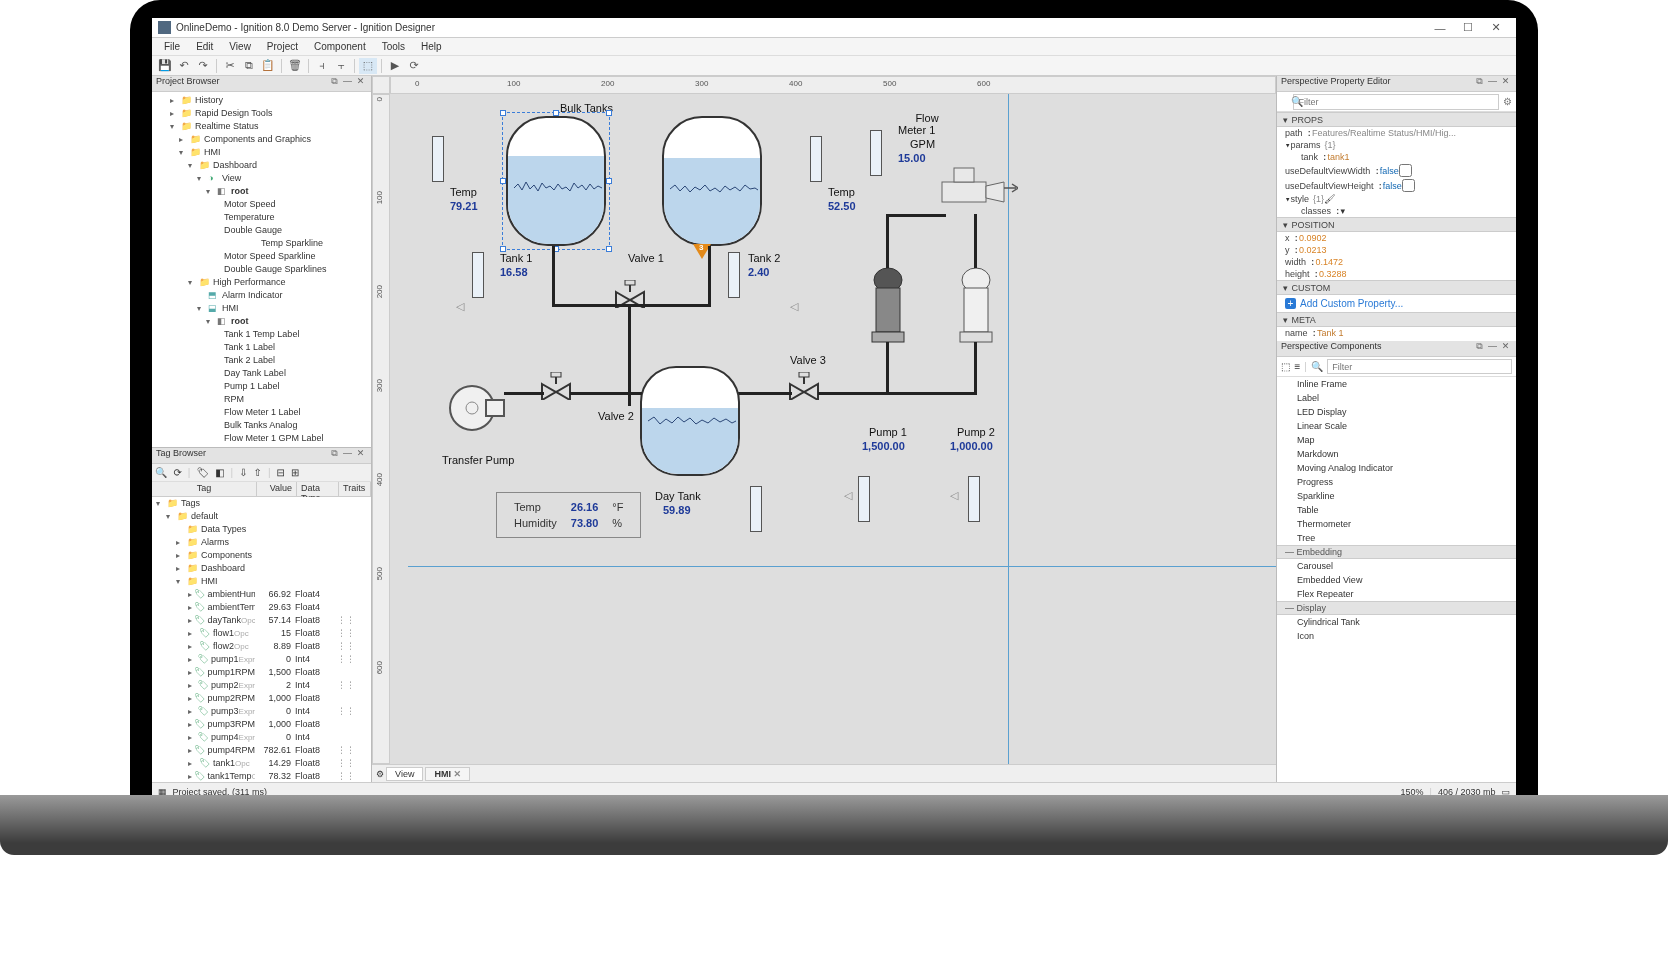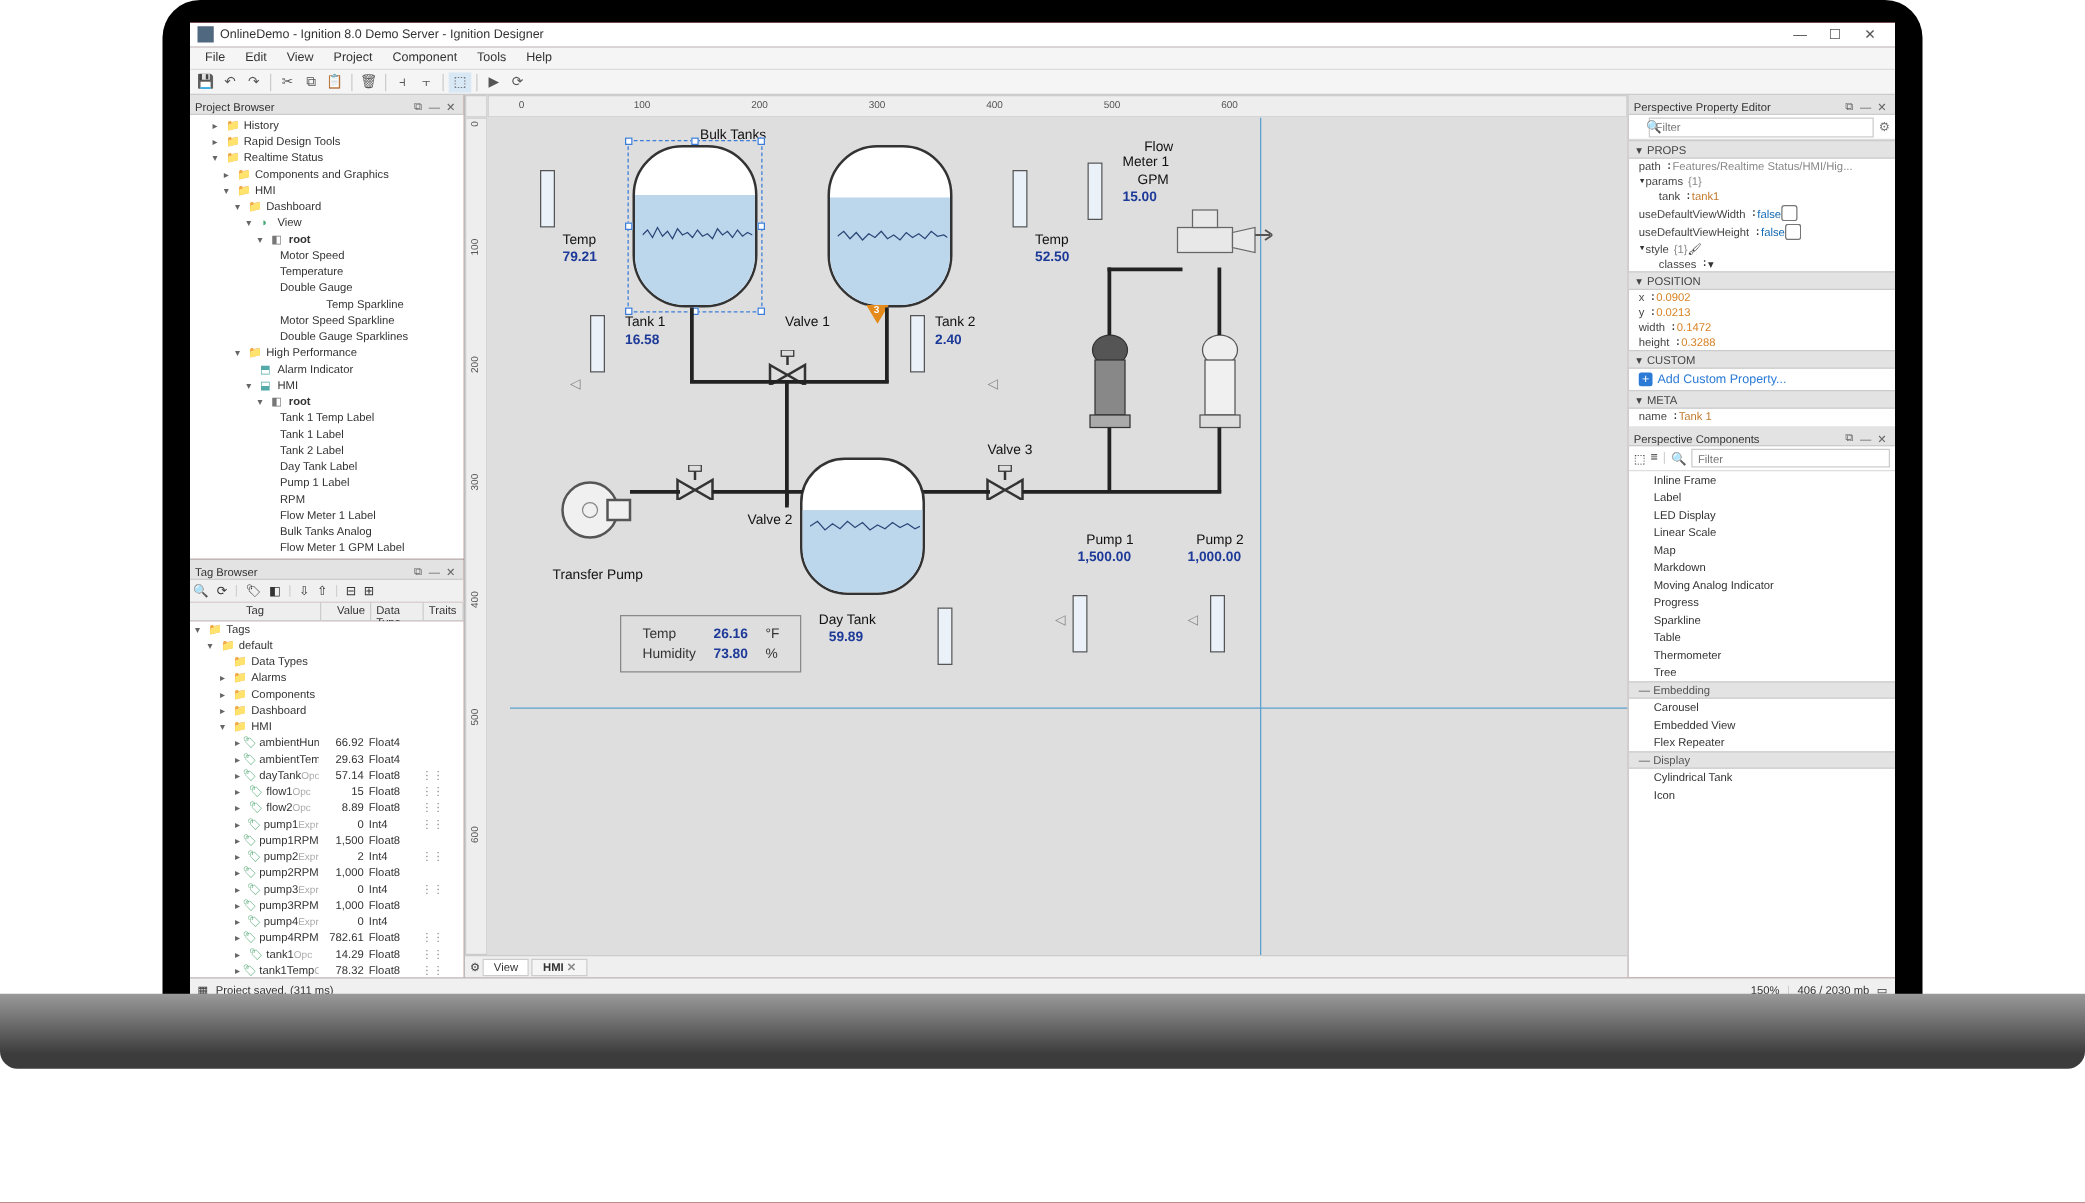--- a/index.html
+++ b/index.html
@@ -1,42 +1,42 @@
 <!DOCTYPE html>
 <html><head>
 <meta charset="utf-8">
 <style>
 * { box-sizing: border-box; margin: 0; padding: 0; font-family: "Segoe UI", Tahoma, sans-serif; }
 body { background: #fff; width: 1668px; height: 962px; overflow: hidden; }
 
 
 .laptop { position: absolute; left: 130px; top: 0; width: 1408px; height: 840px; background: #000; border-radius: 30px; padding: 18px 22px 40px 22px; }
 .laptop-base { position: absolute; left: 0; right: 0; top: 795px; height: 60px; background: linear-gradient(#9a9a9a, #6c6c6c 40%, #3c3c3c 80%); border-radius: 0 0 14px 14px; }
-.screen { background: #7f1d1d; width: 100%; height: 100%; overflow: hidden; display: flex; flex-direction: column; font-size: 10px; color: #333; }
+.screen { background: #be185d; width: 100%; height: 100%; overflow: hidden; display: flex; flex-direction: column; font-size: 10px; color: #333; }
 
 
 .titlebar { height: 20px; background: #fff; display: flex; align-items: center; padding: 0 6px; border-bottom: 1px solid #ccc; }
 .titlebar .icon { width: 13px; height: 13px; background: #506880; margin-right: 5px; }
 .titlebar .spacer { flex: 1; }
 .winbtn { width: 28px; text-align: center; color: #555; font-size: 11px; }
 
 
 .menubar { height: 18px; background: #f5f5f5; display: flex; align-items: center; padding: 0 4px; border-bottom: 1px solid #ddd; }
 .menubar span { padding: 0 8px; }
 
 
 .toolbar { height: 20px; background: #f5f5f5; display: flex; align-items: center; padding: 0 4px; border-bottom: 1px solid #ccc; gap: 1px; }
 .toolbar .tbtn { width: 18px; height: 16px; display: flex; align-items: center; justify-content: center; color: #555; font-size: 11px; }
 .toolbar .sep { width: 1px; height: 14px; background: #ccc; margin: 0 3px; }
 
 
 .workspace { flex: 1; display: flex; overflow: hidden; }
 .leftcol { width: 220px; display: flex; flex-direction: column; border-right: 1px solid #bbb; }
 .panel { display: flex; flex-direction: column; border-bottom: 1px solid #bbb; }
-.panel-head { height: 16px; background: #e3e3e3; display: flex; align-items: flex-end; padding: 0 4px; font-size: 9px; color: #333; border-bottom: 1px solid #ccc; }
+.panel-head { height: 16px; background: #e3e3e3; display: flex; align-items: flex-start; padding: 0 4px; font-size: 9px; color: #333; border-bottom: 1px solid #ccc; }
 .panel-head .phspacer { flex: 1; }
 .panel-head .phbtn { width: 13px; text-align: center; color: #666; }
 
 .tree { flex: 1; overflow: auto; background: #fff; font-size: 9px; line-height: 13px; padding: 2px 0; }
 .tree-row { display: flex; align-items: center; white-space: nowrap; padding: 0 3px; }
 .tree-arrow { width: 9px; color: #666; font-size: 8px; }
 .tree-icon { width: 12px; height: 10px; margin: 0 2px; display: inline-flex; align-items: center; }
 .folder { color: #d8a030; }
 .tag-icon { color: #5a7; }
 
@@ -73,21 +73,21 @@
 .spark { position: absolute; height: 18px; }
 .spark path { stroke: #2b4777; stroke-width: 1; fill: none; }
 .selbox { position: absolute; border: 1px dashed #3b7dd8; }
 .selhandle { position: absolute; width: 6px; height: 6px; background: #fff; border: 1px solid #3b7dd8; }
 .pipe { position: absolute; background: #222; }
 .gauge { position: absolute; width: 12px; height: 46px; border: 1px solid #555; background: #eaf1f8; }
 .databox { position: absolute; border: 1px solid #888; padding: 5px 9px; background: none; font-size: 11px; }
 .databox table td { padding: 1px 6px; }
 
 
-.rightcol { width: 214px; display: flex; flex-direction: column; border-left: 1px solid #bbb; background: #fff; }
+.rightcol { width: 240px; display: flex; flex-direction: column; border-left: 1px solid #bbb; background: #fff; }
 .prop-search { height: 20px; display: flex; align-items: center; padding: 2px 4px; border-bottom: 1px solid #ddd; }
 .prop-search input { flex: 1; border: 1px solid #ccc; height: 16px; font-size: 9px; padding: 0 14px 0 4px; }
 .prop-section-head { height: 15px; background: #e3e3e3; display: flex; align-items: center; padding: 0 6px; font-size: 9px; color: #444; border-top: 1px solid #ccc; border-bottom: 1px solid #ccc; }
 .prop-kv { padding: 1px 8px; font-size: 9px; font-family: Consolas, monospace; display: flex; align-items: center; }
 .prop-kv .k { color: #444; margin-right: 4px; }
 .prop-kv .v-str { color: #c27b2e; }
 .prop-kv .v-num { color: #d88326; }
 .prop-kv .v-bool { color: #1268b3; }
 .prop-kv .v-gray { color: #888; }
 .prop-custom { padding: 3px 8px; font-size: 10px; color: #2a7ad6; }

